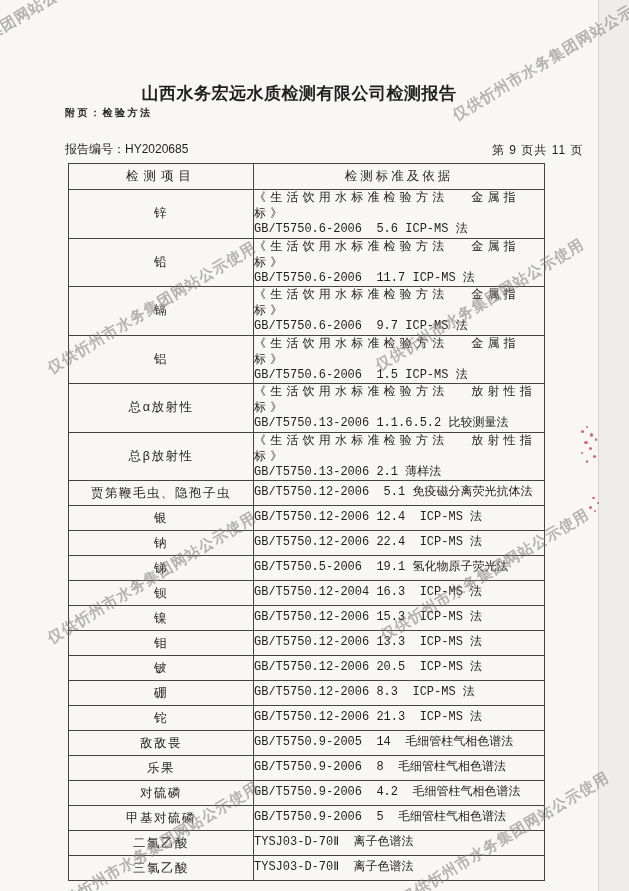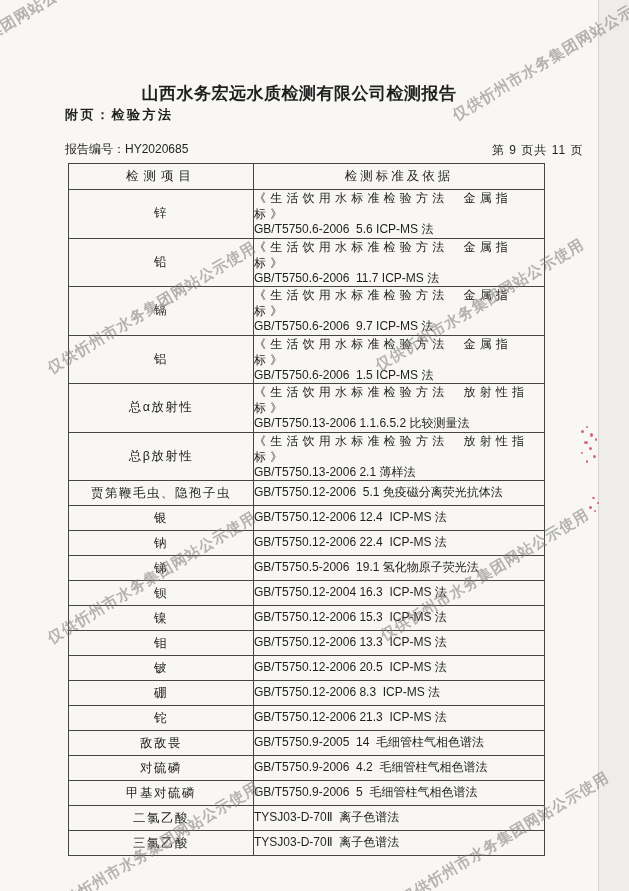--- a/index.html
+++ b/index.html
@@ -11,26 +11,26 @@
   .wm1{left:-5px;top:32px;}
   .wm2{left:557px;top:55px;}
   .wm3{left:152px;top:308px;}
   .wm4{left:480px;top:305px;}
   .wm5{left:152px;top:578px;}
   .wm6{left:485px;top:575px;}
   .wm7{left:155px;top:848px;}
   .wm8{left:505px;top:838px;}
   
   .title{position:absolute;left:0;top:82px;width:598px;text-align:center;font-size:17px;font-weight:bold;letter-spacing:0.5px;z-index:1;}
-  .subtitle{position:absolute;left:65px;top:106px;font-size:13px;font-weight:bold;letter-spacing:2.5px;z-index:1;}
+  .subtitle{position:absolute;left:65px;top:106px;font-size:10px;font-weight:bold;letter-spacing:2.5px;z-index:1;}
   .report-line{position:absolute;left:65px;top:141px;font-size:12px;z-index:1;}
   .page-indicator{position:absolute;left:492px;top:142px;font-size:12px;letter-spacing:1px;z-index:1;white-space:nowrap;}
   
   table.methods{position:absolute;left:68px;top:163px;width:477px;border-collapse:collapse;table-layout:fixed;z-index:1;}
-  table.methods th, table.methods td{border:1px solid #454545;padding:0;vertical-align:middle;}
+  table.methods th, table.methods td{border:1px solid #454545;padding:0;vertical-align:middle;font-family:Liberation Mono, monospace;}
   table.methods th{height:25px;font-size:12.5px;font-weight:normal;text-align:center;}
   th.h-item{width:185px;letter-spacing:5px;}
   th.h-std{letter-spacing:3px;}
   td.item-cell{text-align:center;font-size:12.5px;letter-spacing:1.5px;}
   td.standard-cell{padding:1px 4px 1px 7px;font-size:12px;}
   tbody tr td{height:24px;}
   tbody tr.tall td{height:32px;}
   .std-line{white-space:pre-wrap;line-height:15.5px;}
   .std-line.wide{letter-spacing:4.2px;line-height:16px;}
   
@@ -171,20 +171,26 @@
         <tr>
           <td class="item-cell">铊</td>
           <td class="standard-cell">
             <div class="std-line">GB/T5750.12-2006 21.3  ICP-MS 法</div>
           </td>
         </tr>
         <tr>
           <td class="item-cell">敌敌畏</td>
           <td class="standard-cell">
             <div class="std-line">GB/T5750.9-2005  14  毛细管柱气相色谱法</div>
+          </td>
+        </tr>
+        <tr>
+          <td class="item-cell">乐果</td>
+          <td class="standard-cell">
+            <div class="std-line">GB/T5750.9-2006  8  毛细管柱气相色谱法</div>
           </td>
         </tr>
         <tr>
           <td class="item-cell">对硫磷</td>
           <td class="standard-cell">
             <div class="std-line">GB/T5750.9-2006  4.2  毛细管柱气相色谱法</div>
           </td>
         </tr>
         <tr>
           <td class="item-cell">甲基对硫磷</td>

